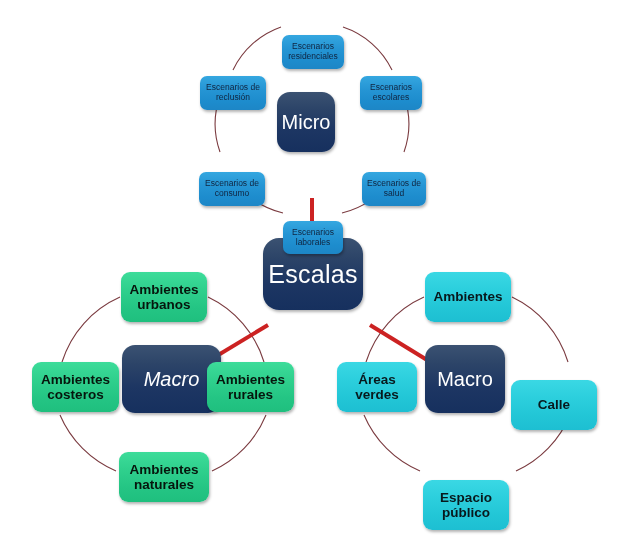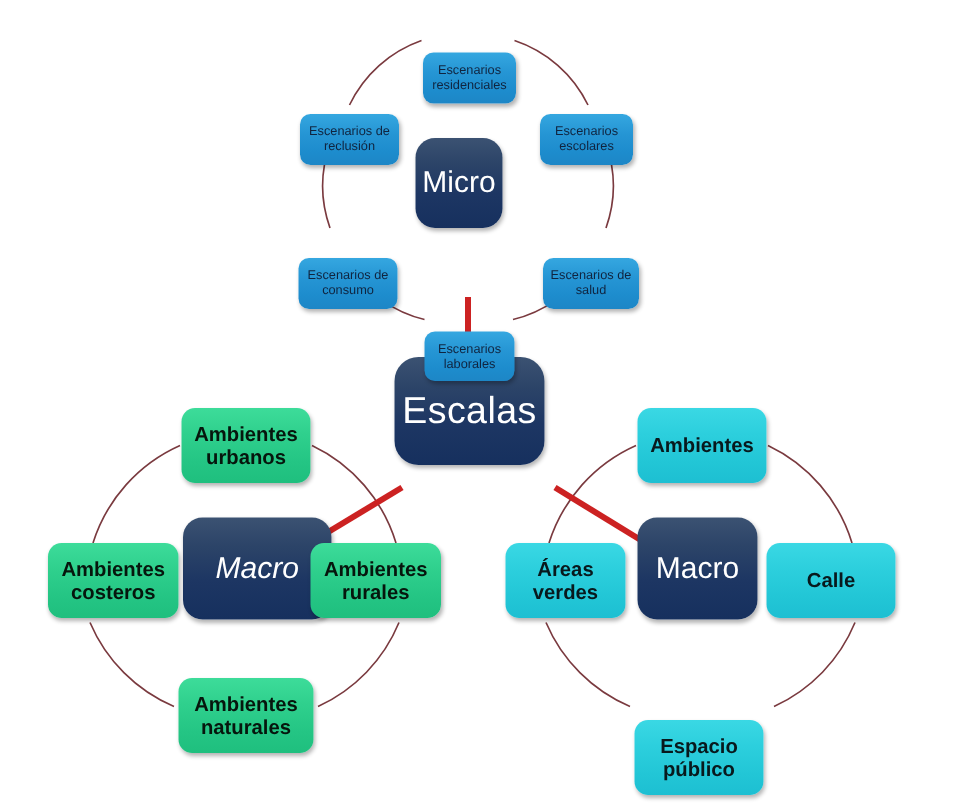--- a/index.html
+++ b/index.html
@@ -184,21 +184,21 @@
   </div>
 
   <div class="node hub branch" style="left:425px; top:345px; width:80px; height:68px;">
     <span class="node-label">Macro</span>
   </div>
 
   <div class="node sat-cyan" style="left:425px; top:272px; width:86px; height:50px;">
     <span class="node-label">Ambientes</span>
   </div>
 
-  <div class="node sat-cyan" style="left:511px; top:362px; width:86px; height:50px;">
+  <div class="node sat-cyan" style="left:511px; top:380px; width:86px; height:50px;">
     <span class="node-label">Calle</span>
   </div>
 
   <div class="node sat-cyan" style="left:423px; top:452px; width:86px; height:50px;margin-top:28px;">
     <span class="node-label">Espacio
 público</span>
   </div>
 
   <div class="node sat-cyan" style="left:337px; top:362px; width:80px; height:50px;">
     <span class="node-label">Áreas

